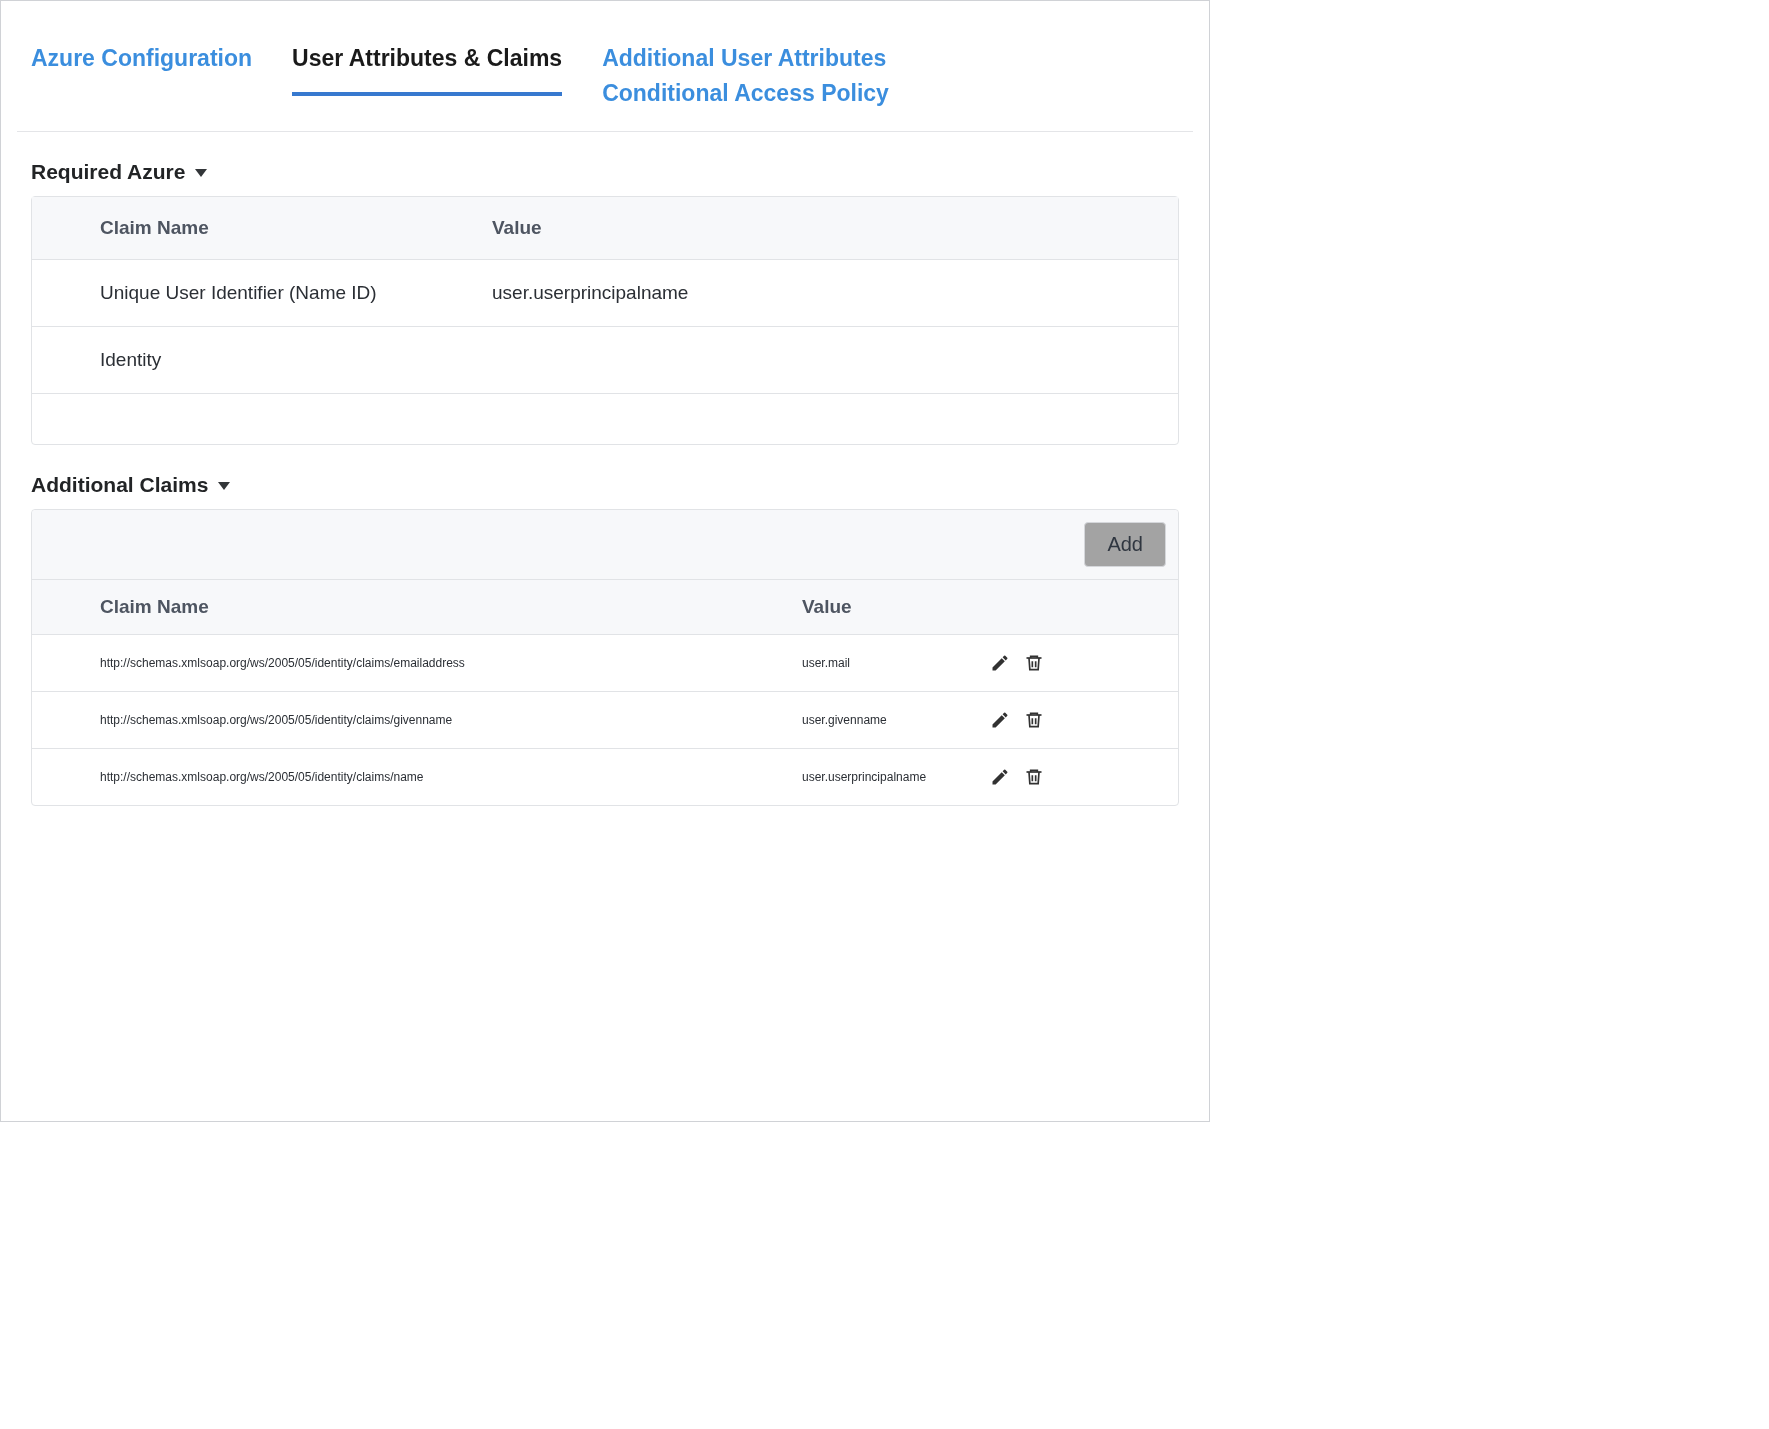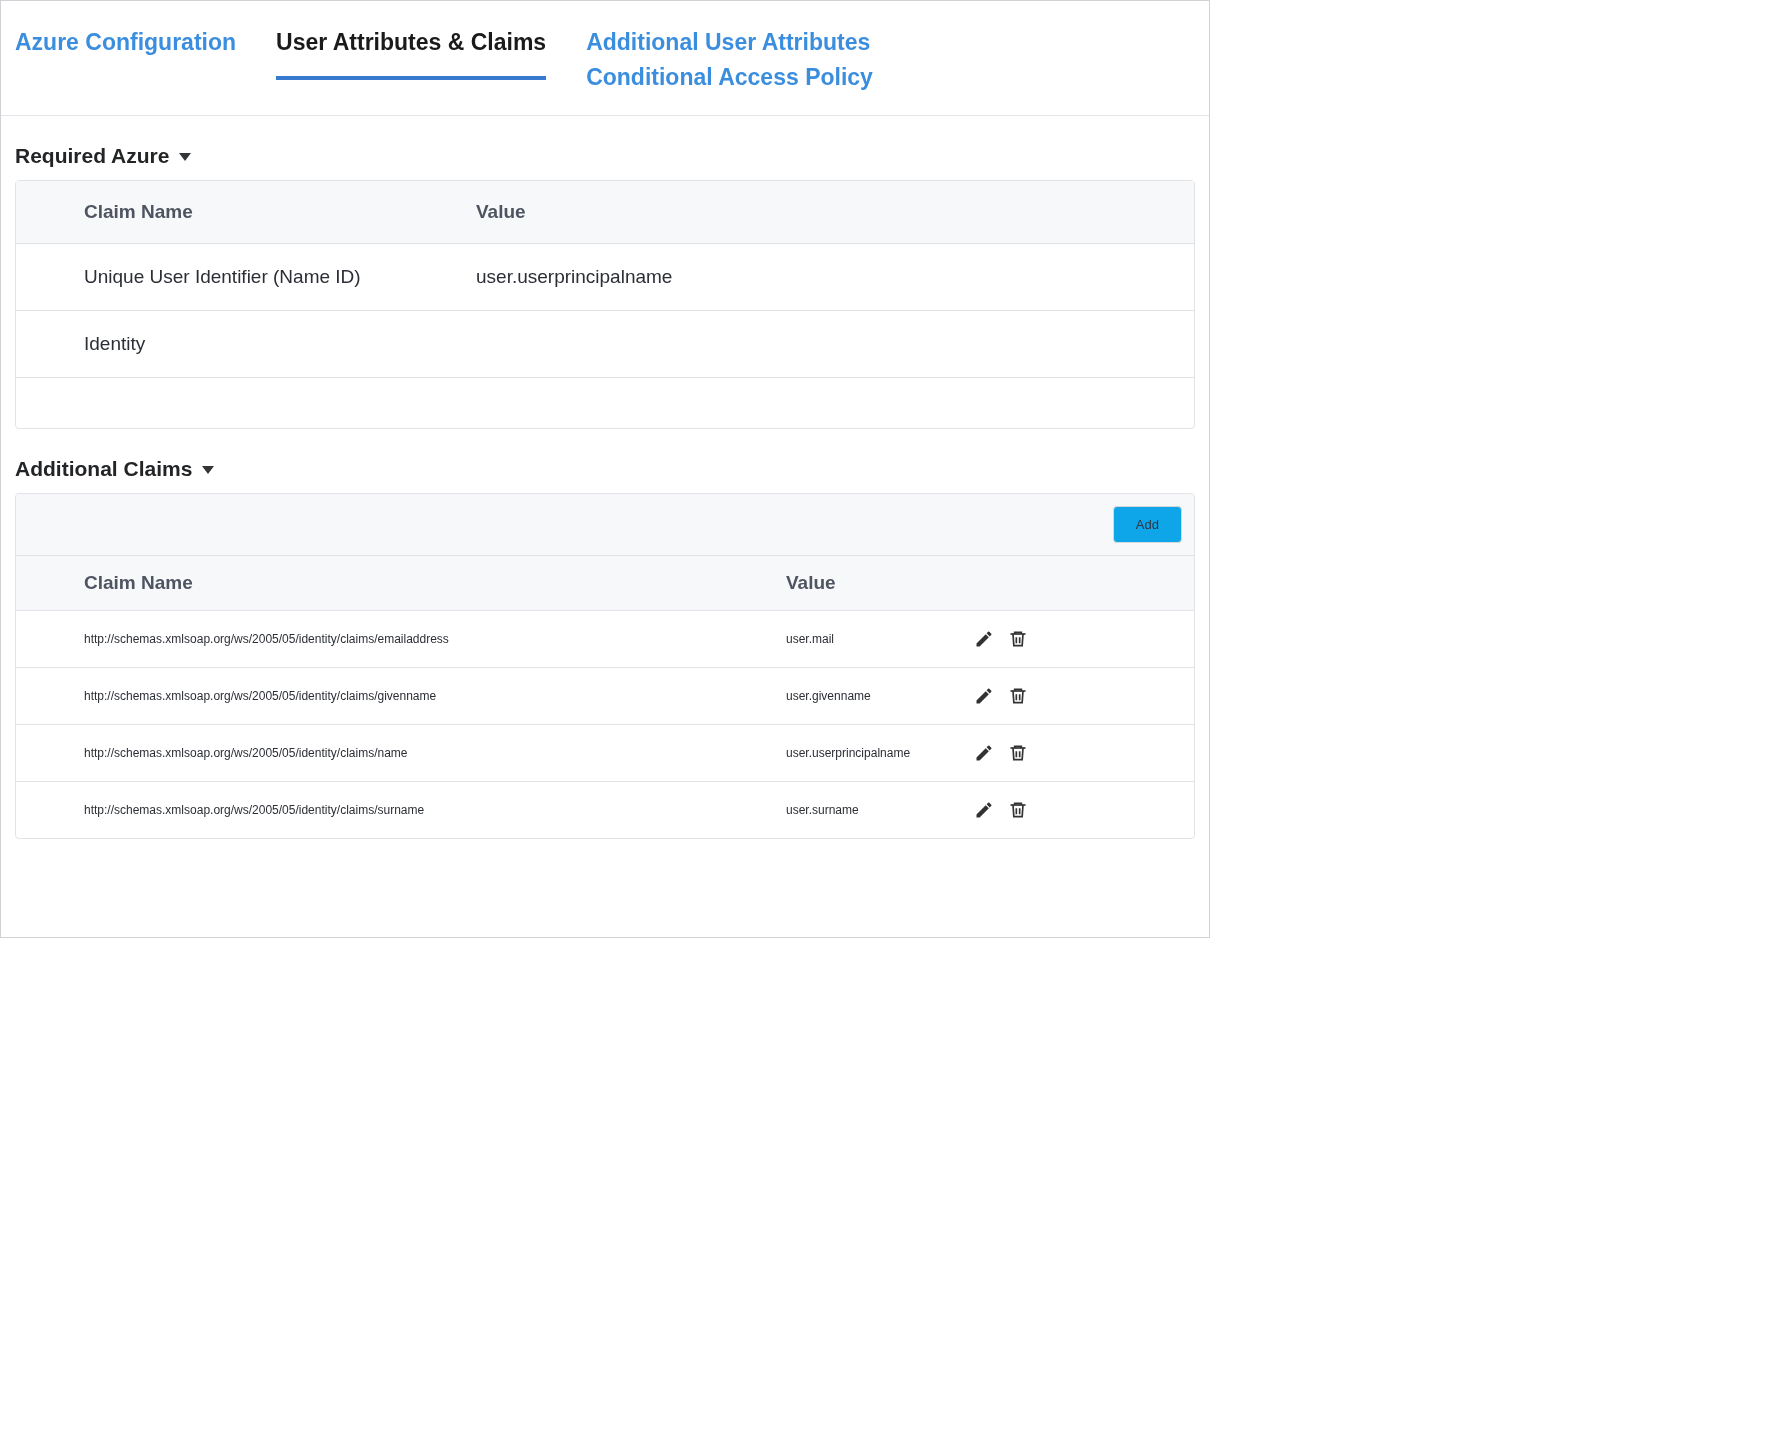--- a/index.html
+++ b/index.html
@@ -5,23 +5,23 @@
   * { box-sizing: border-box; }
   body {
     margin: 0;
     font-family: -apple-system, BlinkMacSystemFont, "Segoe UI", Arial, sans-serif;
     background: #fff;
     color: #212529;
   }
   .frame {
     border: 1px solid #d0d2d6;
     width: 1210px;
-    height: 938px;
+    height: 1122px;
     margin: 0;
-    padding: 0;
+    padding: 16px;
     position: relative;
     overflow: hidden;
   }
   
   .tabs {
     display: flex;
     flex-wrap: wrap;
     gap: 40px;
     padding: 28px 14px 0 14px;
     border-bottom: 1px solid #e4e5e8;
@@ -92,23 +92,23 @@
   .add-top {
     background: #f7f8fa;
     padding: 12px 12px 12px 0;
     display: flex;
     justify-content: flex-end;
     border-bottom: none;
     border-top-left-radius: 4px;
     border-top-right-radius: 4px;
   }
   .btn {
-    font-size: 13px;
+    font-size: 20px;
     color: #2f3640;
-    background: #0ea5e9;
+    background: #a3a3a3;
     border: 1px solid #d5d7db;
     border-radius: 4px;
     padding: 10px 22px;
     cursor: pointer;
   }
   .add-head-row {
     display: flex;
     background: #f7f8fa;
     font-size: 19px;
     font-weight: 700;
@@ -234,34 +234,15 @@
           <svg class="icon" viewBox="0 0 24 24" fill="none" stroke="currentColor" stroke-width="2">
               <path d="M3 6h18"></path>
               <path d="M8 6V4h8v2"></path>
               <path d="M6 6l1 14h10l1-14"></path>
               <path d="M10 10v7M14 10v7"></path>
             </svg>
         </span>
       </div>
     </div>
 
-    <div class="add-row">
-      <div class="add-col-name">http://schemas.xmlsoap.org/ws/2005/05/identity/claims/surname</div>
-      <div class="add-col-value">user.surname</div>
-      <div class="add-col-actions">
-        <span class="icon-btn">
-          <svg class="icon" viewBox="0 0 24 24" fill="currentColor">
-              <path d="M3 17.25V21h3.75L17.81 9.94l-3.75-3.75L3 17.25zM20.71 7.04a1 1 0 0 0 0-1.41l-2.34-2.34a1 1 0 0 0-1.41 0l-1.83 1.83 3.75 3.75 1.83-1.83z"></path>
-            </svg>
-        </span>
-        <span class="icon-btn">
-          <svg class="icon" viewBox="0 0 24 24" fill="none" stroke="currentColor" stroke-width="2">
-              <path d="M3 6h18"></path>
-              <path d="M8 6V4h8v2"></path>
-              <path d="M6 6l1 14h10l1-14"></path>
-              <path d="M10 10v7M14 10v7"></path>
-            </svg>
-        </span>
-      </div>
-    </div>
 
   </div>
 </div>
 
 </body></html>

